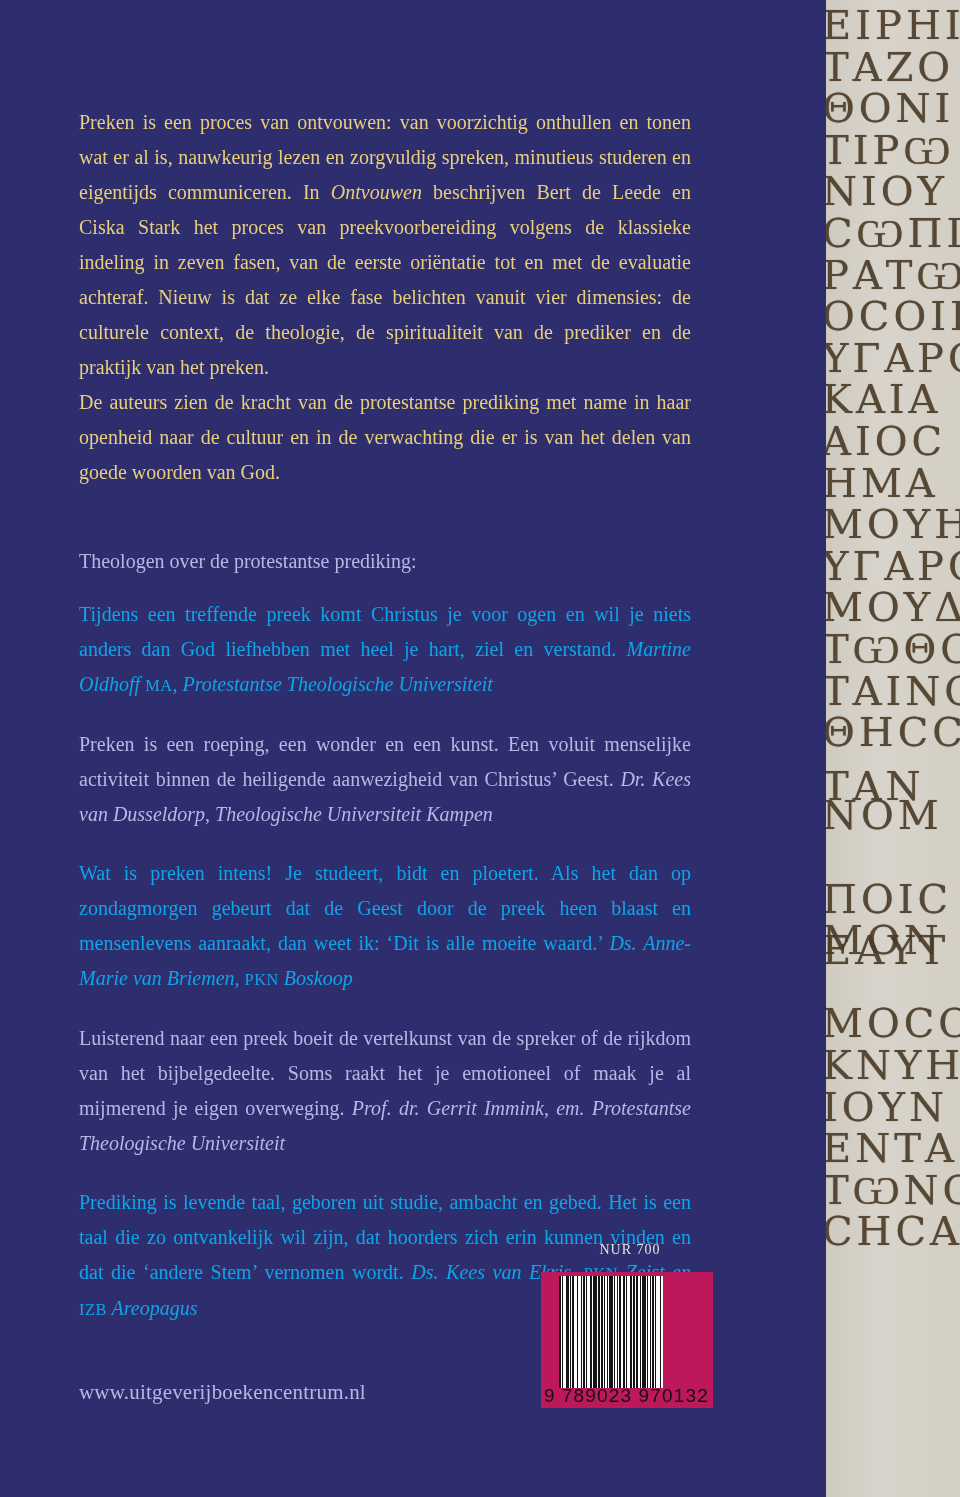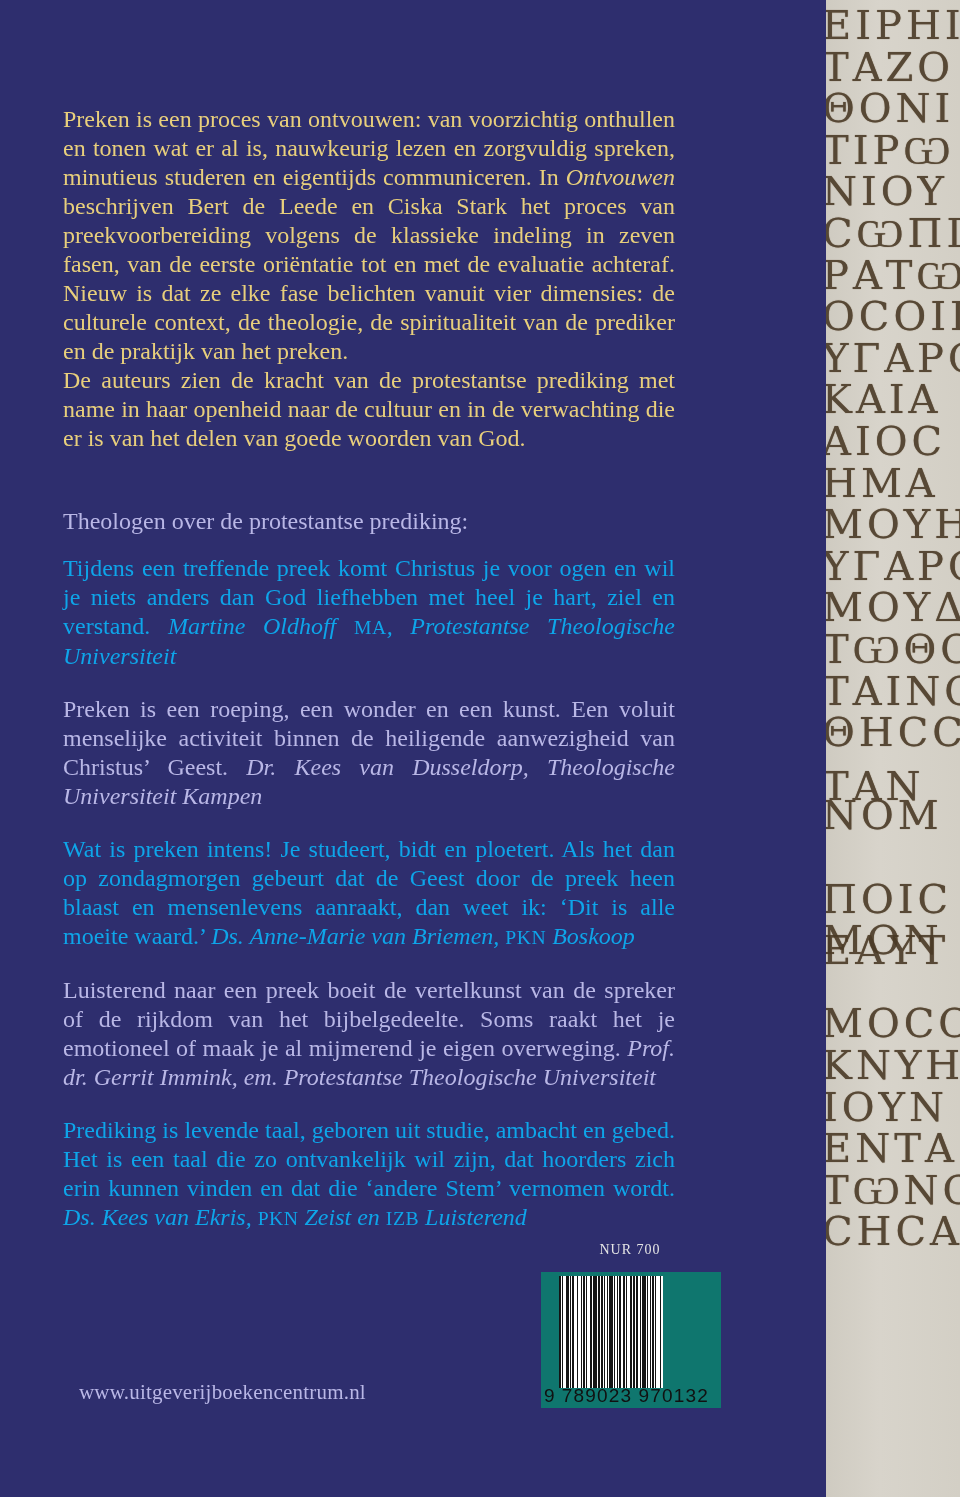--- a/index.html
+++ b/index.html
@@ -6,44 +6,43 @@
     body {
       width: 960px; height: 1497px; overflow: hidden; position: relative;
       background: #2e2e6e;
       font-family: "DejaVu Serif", "Liberation Serif", serif;
     }
     .panel {
       position: absolute; left: 0; top: 0; width: 826px; height: 1497px;
       background: #2e2e6e;
     }
     .content {
-      position: absolute; left: 63px; top: 105px; width: 612px;
+      position: absolute; left: 79px; top: 105px; width: 612px;
       font-family: "Liberation Serif", "DejaVu Serif", serif;
-      font-size: 24px; line-height: 29px;
+      font-size: 20px; line-height: 35px;
     }
     .intro { color: #e8cf7c; margin: 0; text-align: justify; }
     .intro p { margin: 0; }
     .intro em { font-style: italic; }
     .heading { color: #b9b7e6; margin: 54px 0 0 0; }
     .quote { margin: 24px 0 0 0; text-align: justify; }
     .quote.white { color: #0ea5e9; }
     .quote.lav { color: #b9b7e6; }
     .quote .attr { font-style: italic; }
     .quote .sc { font-variant: small-caps; font-style: normal; font-size: 0.82em; letter-spacing: 0.5px; }
     .quote .attr .sc { font-style: normal; }
     .first-quote { margin-top: 18px; }
 
     .nur {
       position: absolute; left: 560px; top: 1242px; width: 140px; text-align: center;
       color: #e5e5e5; font-family: Liberation Serif, serif; font-size: 14px; letter-spacing: 1px;
     }
     .barcode {
       position: absolute; left: 541px; top: 1272px; width: 172px; height: 136px;
-      background: #0f766e;
-      padding-left: 8px;
+      background: #be185d;
     }
     .bars {
       position: absolute; left: 18px; top: 4px; width: 144px; height: 112px;
       display: flex; align-items: stretch;
     }
     .bars span { display: block; background: #141414; }
     .isbn-num {
       position: absolute; left: 3px; bottom: 2px; width: 166px;
       font-family: "Liberation Sans", "DejaVu Sans", sans-serif; font-size: 19px;
       color: #111; letter-spacing: 1.2px; line-height: 20px;
@@ -80,21 +79,21 @@
     <p class="heading">Theologen over de protestantse prediking:</p>
 
     <p class="quote white first-quote"><span>Tijdens een treffende preek komt Christus je voor ogen en wil je niets anders dan God liefhebben met heel je hart, ziel en verstand. </span><span class="attr"><span>Martine Oldhoff </span><span class="sc">MA</span><span>, Protestantse Theologische Universiteit</span></span></p>
 
     <p class="quote lav"><span>Preken is een roeping, een wonder en een kunst. Een voluit menselijke activiteit binnen de heiligende aanwezigheid van Christus’ Geest. </span><span class="attr">Dr. Kees van Dusseldorp, Theologische Universiteit Kampen</span></p>
 
     <p class="quote white"><span>Wat is preken intens! Je studeert, bidt en ploetert. Als het dan op zondagmorgen gebeurt dat de Geest door de preek heen blaast en mensenlevens aanraakt, dan weet ik: ‘Dit is alle moeite waard.’ </span><span class="attr"><span>Ds. Anne-Marie van Briemen, </span><span class="sc">PKN</span><span> Boskoop</span></span></p>
 
     <p class="quote lav"><span>Luisterend naar een preek boeit de vertelkunst van de spreker of de rijkdom van het bijbelgedeelte. Soms raakt het je emotioneel of maak je al mijmerend je eigen overweging. </span><span class="attr">Prof. dr. Gerrit Immink, em. Protestantse Theologische Universiteit</span></p>
 
-    <p class="quote white"><span>Prediking is levende taal, geboren uit studie, ambacht en gebed. Het is een taal die zo ontvankelijk wil zijn, dat hoorders zich erin kunnen vinden en dat die ‘andere Stem’ vernomen wordt. </span><span class="attr"><span>Ds. Kees van Ekris, </span><span class="sc">PKN</span><span> Zeist en </span><span class="sc">IZB</span><span> Luisterend</span></span></p>
+    <p class="quote white"><span>Prediking is levende taal, geboren uit studie, ambacht en gebed. Het is een taal die zo ontvankelijk wil zijn, dat hoorders zich erin kunnen vinden en dat die ‘andere Stem’ vernomen wordt. </span><span class="attr"><span>Ds. Kees van Ekris, </span><span class="sc">PKN</span><span> Zeist en </span><span class="sc">IZB</span><span> Areopagus</span></span></p>
   </div>
 
   <div class="nur">NUR 700</div>
 
   <div class="barcode">
     <div class="bars" id="bars">
         <span style="width: 2.2px; background: rgb(20, 20, 20);"></span>
         <span style="width: 1.1px; background: rgb(255, 255, 255);"></span>
         <span style="width: 1.1px; background: rgb(20, 20, 20);"></span>
         <span style="width: 2.2px; background: rgb(255, 255, 255);"></span>

